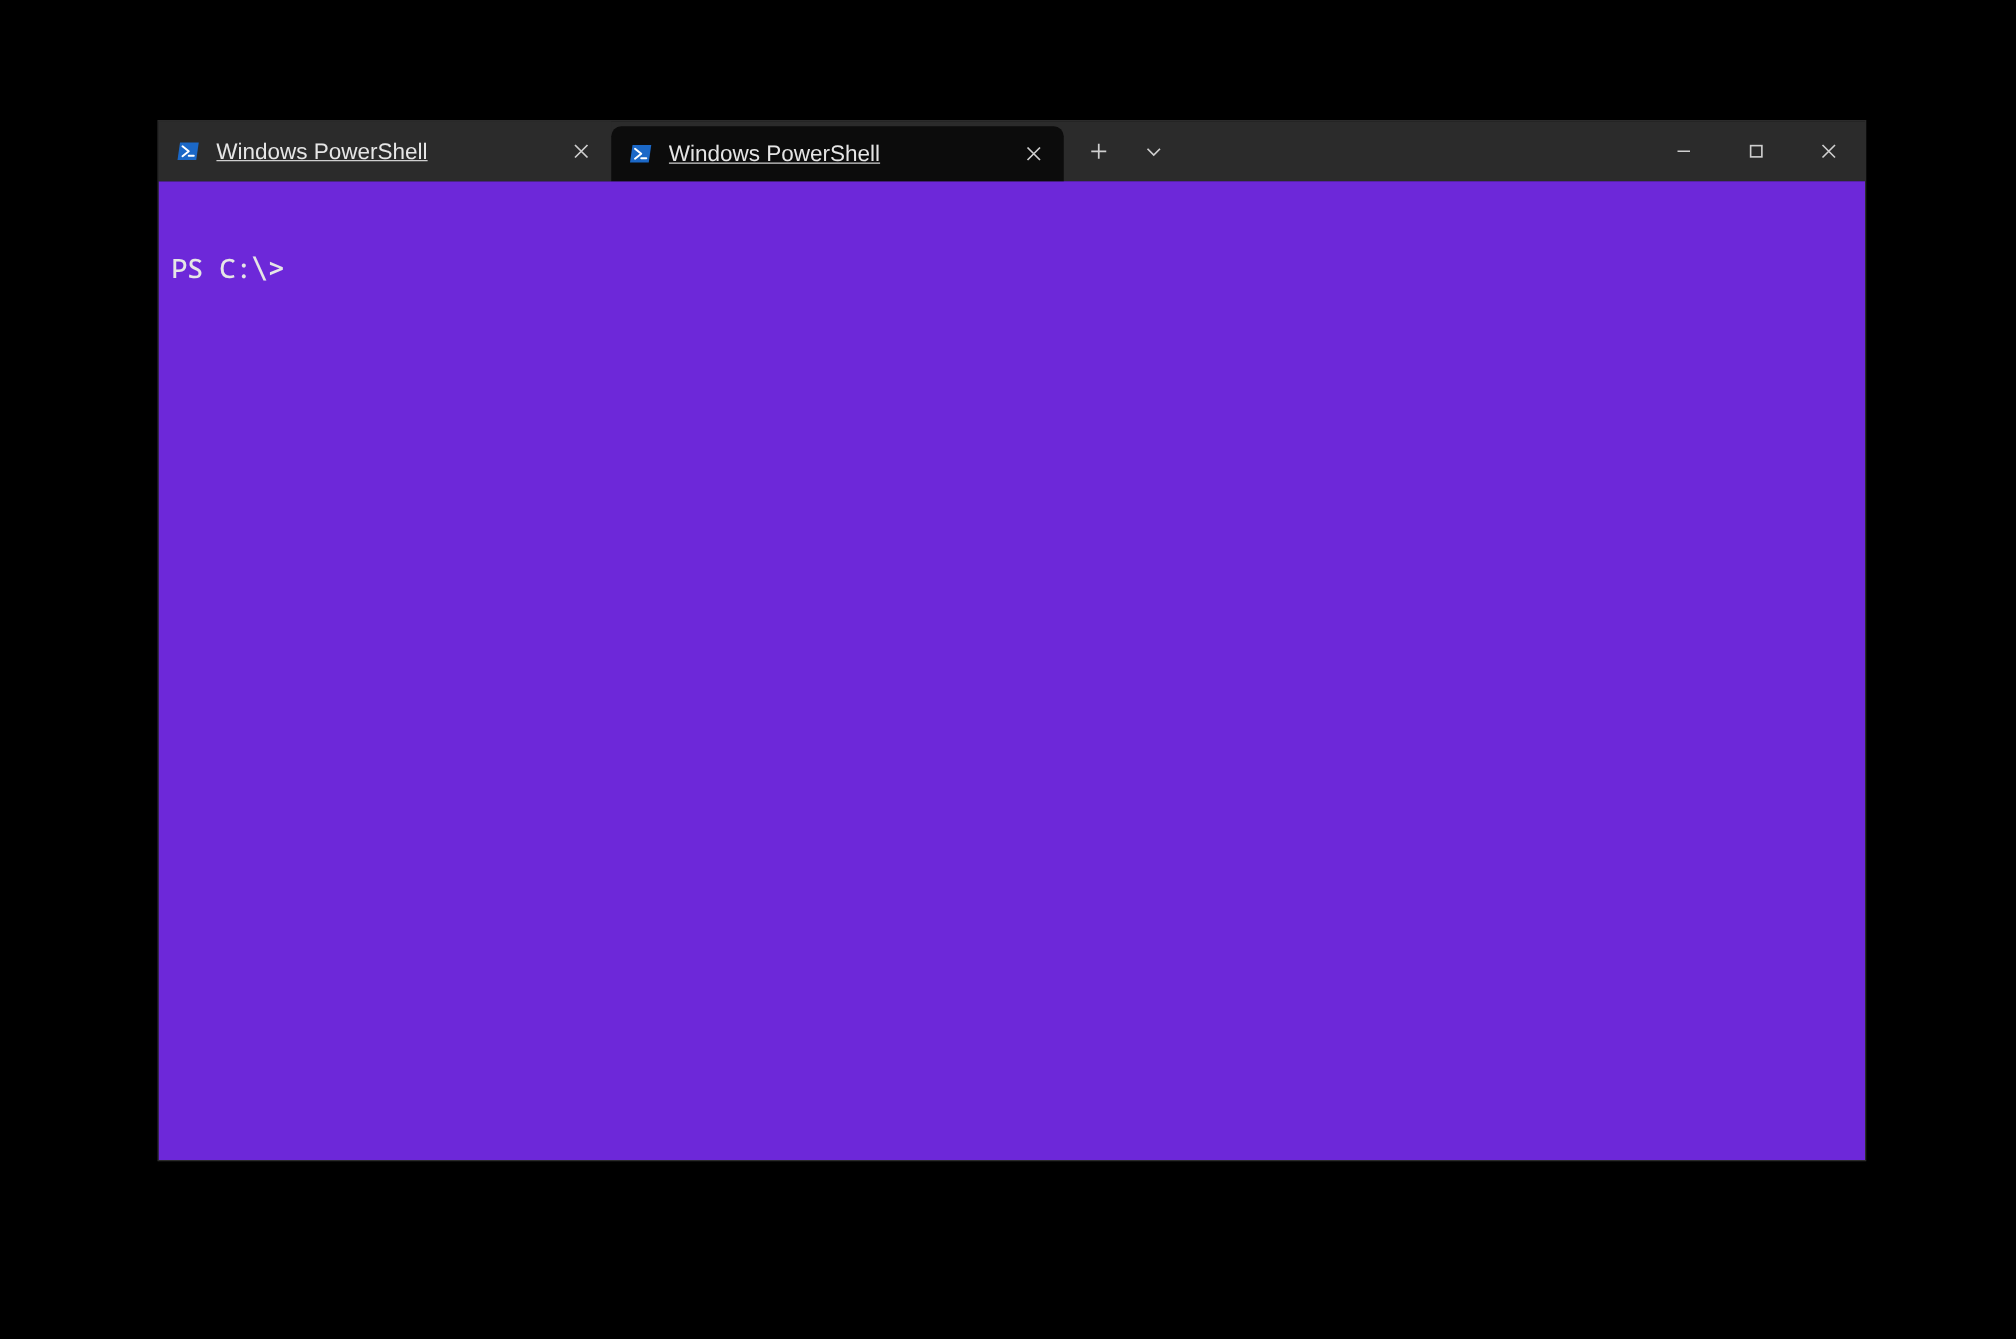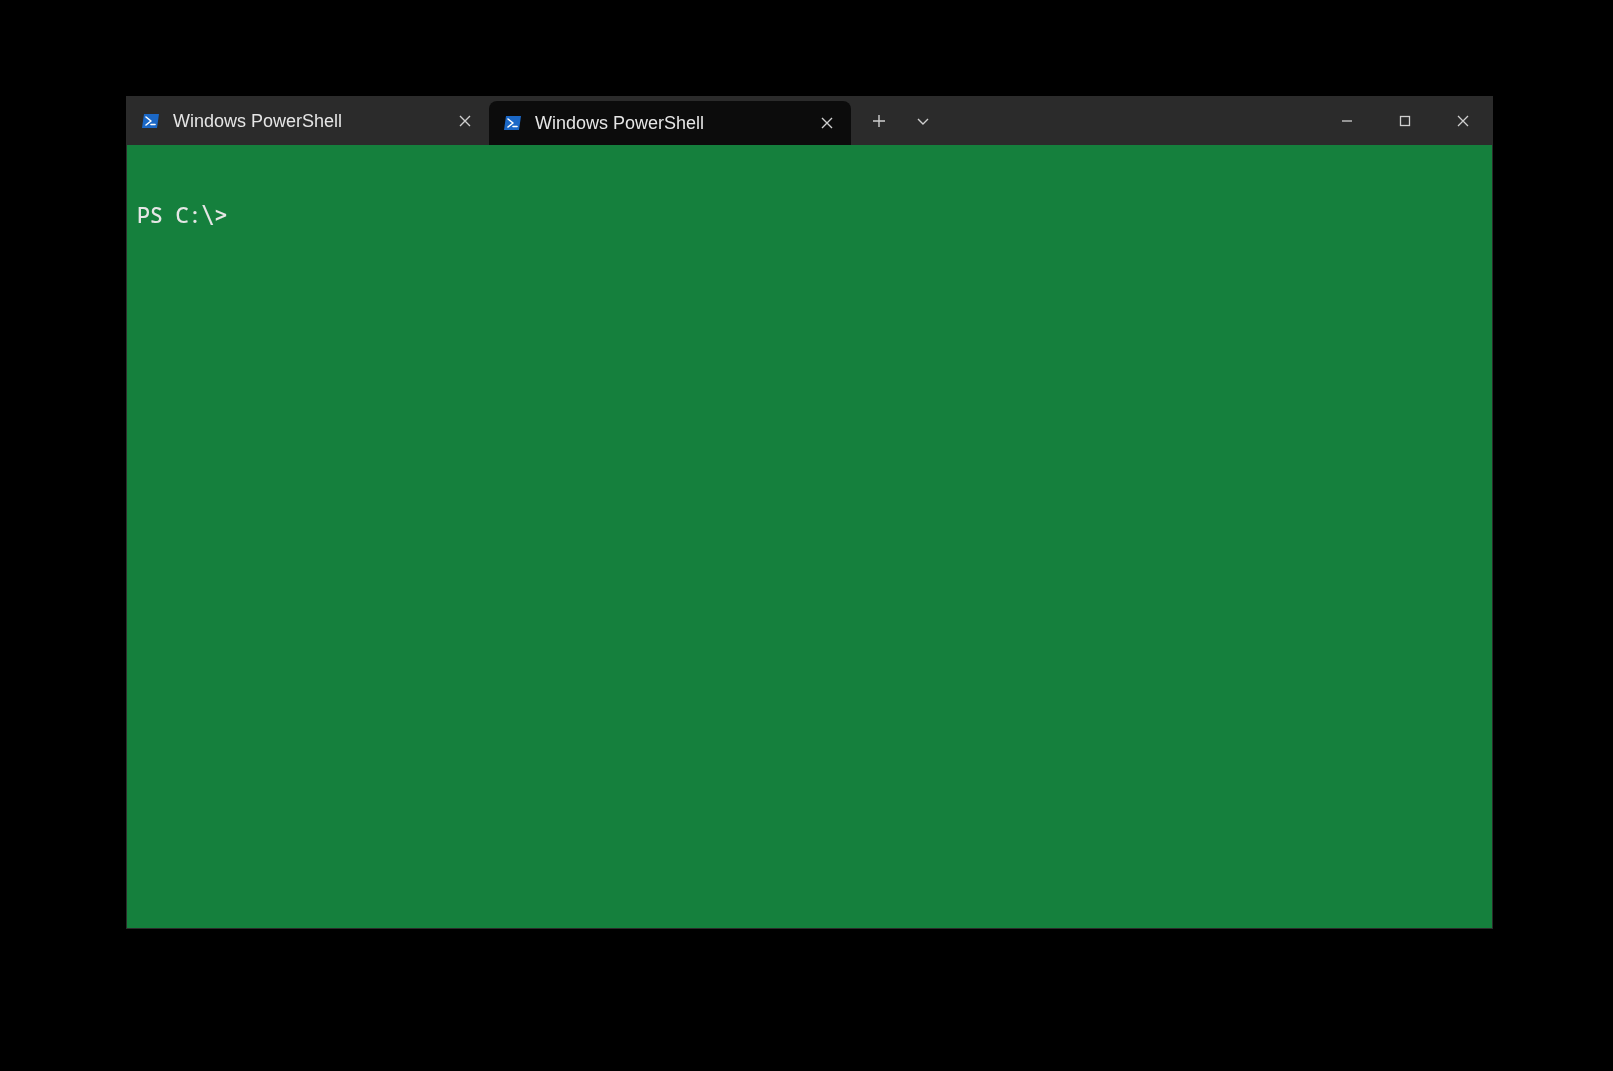--- a/index.html
+++ b/index.html
@@ -41,20 +41,21 @@
     display: flex;
     align-items: center;
     gap: 12px;
     padding: 0 10px 0 14px;
     width: 362px;
     height: 48px;
     color: #cfcfcf;
     font-size: 18px;
     cursor: pointer;
     position: relative;
+    text-decoration: underline;
   }
   .tab.inactive {
     background: #2b2b2b;
   }
   .tab.active {
     background: #0c0c0c;
     border-top-left-radius: 8px;
     border-top-right-radius: 8px;
     margin-top: 4px;
     height: 44px;
@@ -104,21 +105,21 @@
   .win-btn {
     width: 58px;
     display: flex;
     align-items: center;
     justify-content: center;
     color: #cfcfcf;
     cursor: pointer;
   }
   .terminal-body {
     flex: 1;
-    background: #15803d;
+    background: #6d28d9;
     padding: 8px 10px;
     font-family: Consolas, "Cascadia Mono", monospace;
     font-size: 22px;
     color: #e6e6e6;
     white-space: pre;
     overflow: hidden;
   }
   .prompt-line {
     display: flex;
     align-items: baseline;

